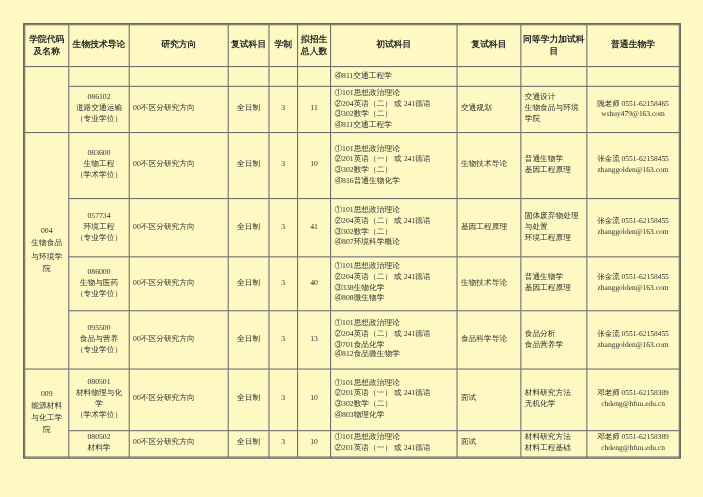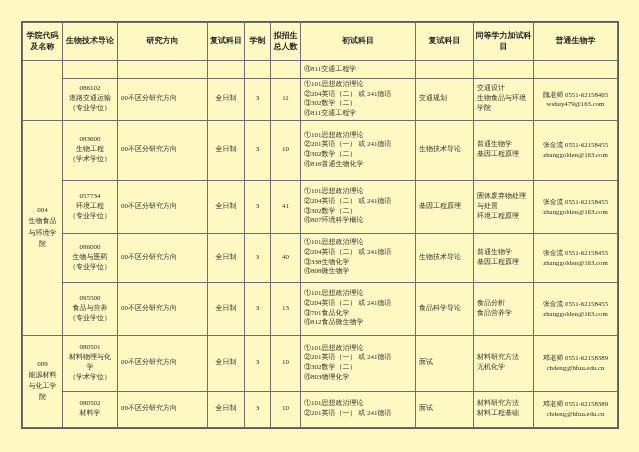--- a/index.html
+++ b/index.html
@@ -38,21 +38,21 @@
   td.contact{text-align:center;font-size:6.8px;}
   td.initial{line-height:1.38;margin-top:32px;}
   tr.hr{height:38px;}
   tr.r1{height:18px;}
   tr.r2{height:39px;}
   tr.r3{height:60px;}
   tr.r4{height:53px;}
   tr.r5{height:49px;}
   tr.r6{height:53px;}
   tr.r7{height:56px;}
-  tr.r8{height:36px;}
+  tr.r8{height:24px;}
 </style>
 </head>
 <body>
 
 <div class="page">
 <table class="adm">
   <colgroup>
     <col style="width:40px">
         <col style="width:55px">
         <col style="width:90px">

